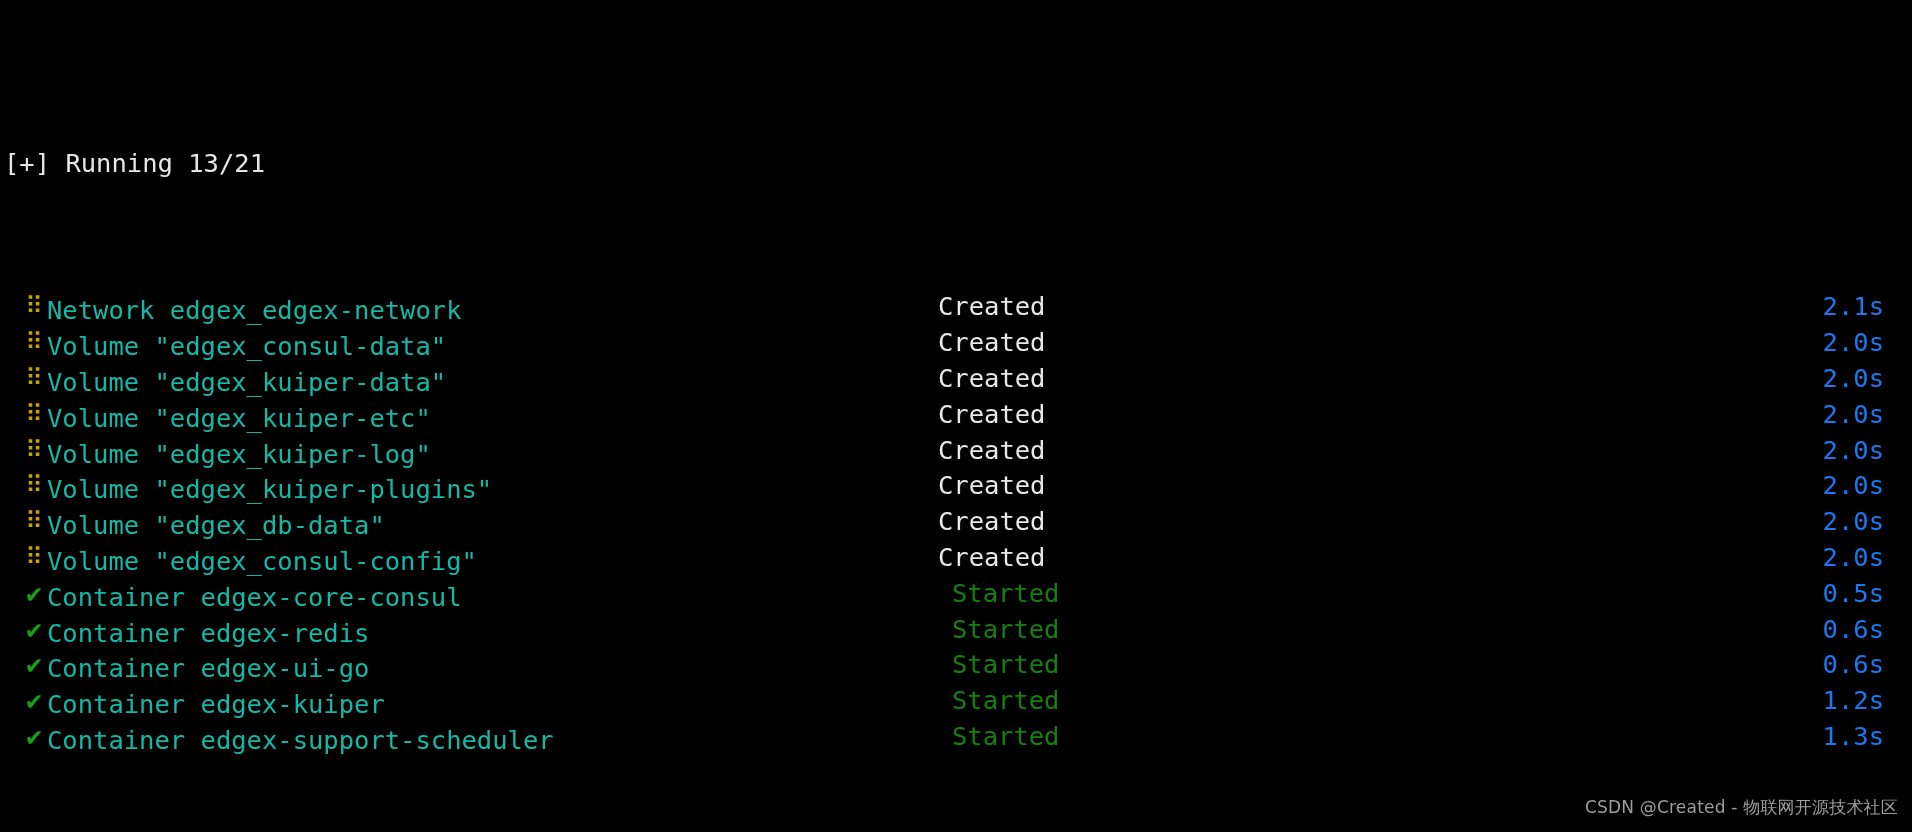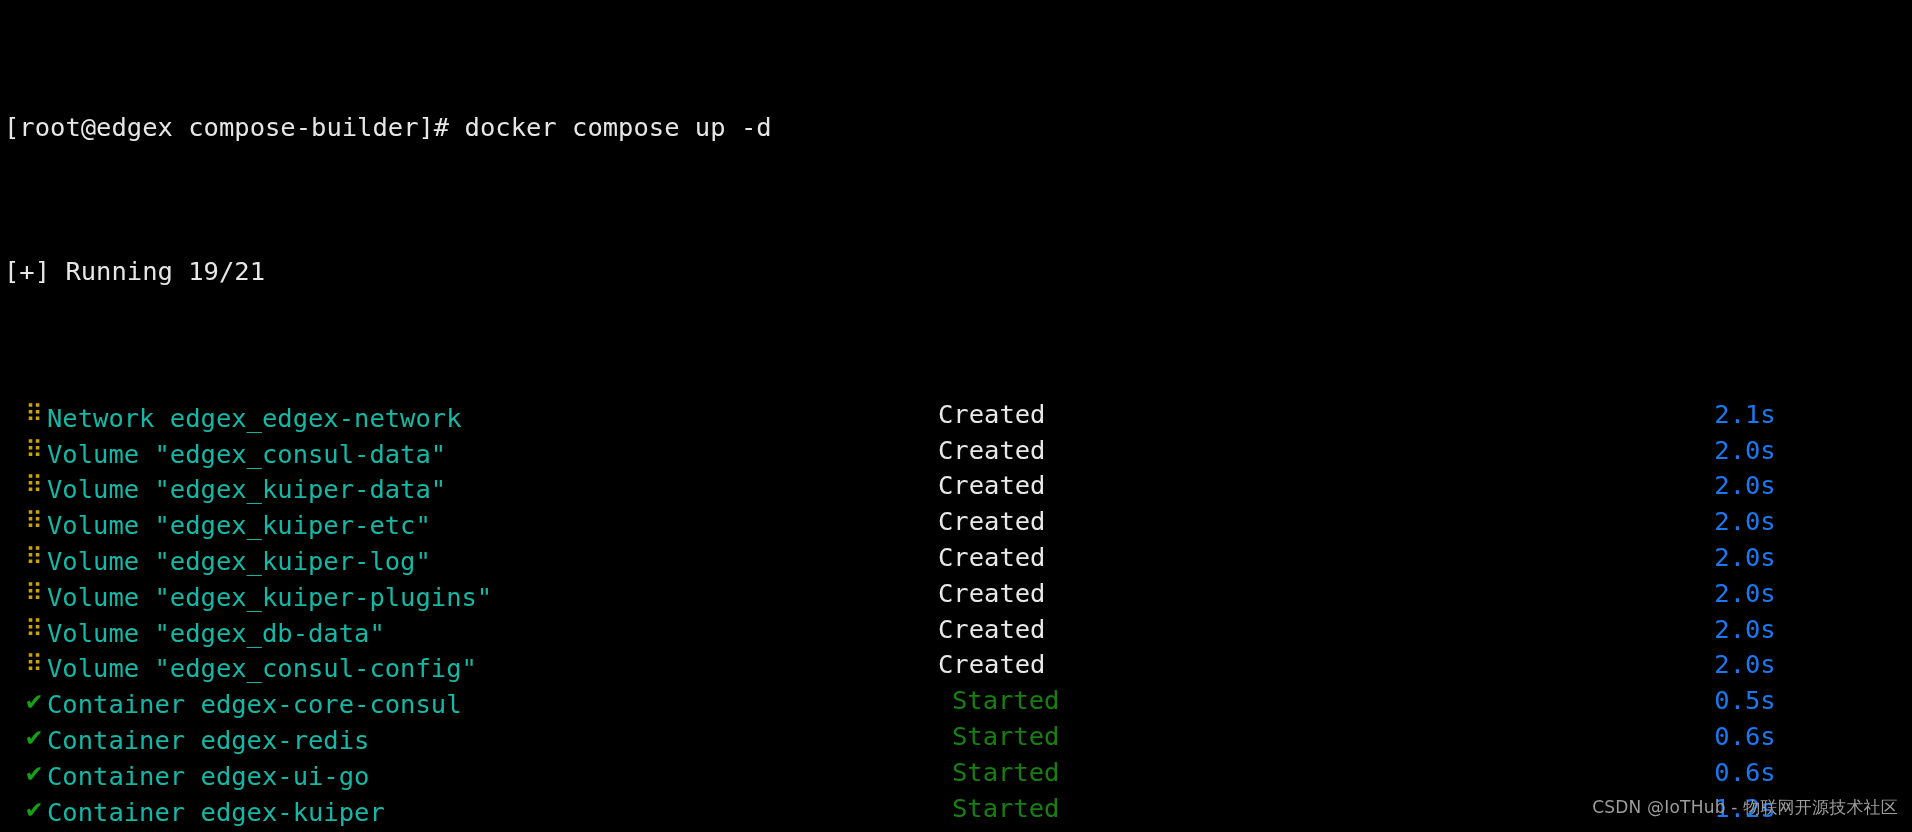--- a/index.html
+++ b/index.html
@@ -74,45 +74,44 @@
     position: absolute;
     left: 938px;
     top: 0;
     line-height: 35.8px;
   }
   .res-status.created { color: #e8e8e8; text-align: center; }
   .res-status.started { color: #15800f; margin-left: 14px; }
 
   .res-time {
     position: absolute;
-    left: 1693px;
+    left: 1780px;
     top: 0;
     width: 104px;
-    text-align: center;
+    text-align: right;
     color: #1a78f0;
     line-height: 35.8px;
   }
 
   #watermark {
     position: absolute;
     right: 14px;
     bottom: 6px;
     font-family: "DejaVu Sans", "Liberation Sans", sans-serif;
     font-size: 17px;
     color: #9d9d9d;
     white-space: pre;
     letter-spacing: 0.2px;
   }
 </style>
 </head>
 <body>
 
 <div id="terminal">
 
-  <div class="line prompt-line">[root@edgex compose-builder]# docker compose up -d</div>
 
-  <div class="line running-line">[+] Running 19/21</div>
+  <div class="line running-line">[+] Running 13/21</div>
 
   <div id="rows"><div class="res-row"><span class="marker dots">⠿</span><span class="res-name">Network edgex_edgex-network</span><span class="res-status created">Created</span><span class="res-time">2.1s</span></div><div class="res-row"><span class="marker dots">⠿</span><span class="res-name">Volume "edgex_consul-data"</span><span class="res-status created">Created</span><span class="res-time">2.0s</span></div><div class="res-row"><span class="marker dots">⠿</span><span class="res-name">Volume "edgex_kuiper-data"</span><span class="res-status created">Created</span><span class="res-time">2.0s</span></div><div class="res-row"><span class="marker dots">⠿</span><span class="res-name">Volume "edgex_kuiper-etc"</span><span class="res-status created">Created</span><span class="res-time">2.0s</span></div><div class="res-row"><span class="marker dots">⠿</span><span class="res-name">Volume "edgex_kuiper-log"</span><span class="res-status created">Created</span><span class="res-time">2.0s</span></div><div class="res-row"><span class="marker dots">⠿</span><span class="res-name">Volume "edgex_kuiper-plugins"</span><span class="res-status created">Created</span><span class="res-time">2.0s</span></div><div class="res-row"><span class="marker dots">⠿</span><span class="res-name">Volume "edgex_db-data"</span><span class="res-status created">Created</span><span class="res-time">2.0s</span></div><div class="res-row"><span class="marker dots">⠿</span><span class="res-name">Volume "edgex_consul-config"</span><span class="res-status created">Created</span><span class="res-time">2.0s</span></div><div class="res-row"><span class="marker check">✔</span><span class="res-name">Container edgex-core-consul</span><span class="res-status started">Started</span><span class="res-time">0.5s</span></div><div class="res-row"><span class="marker check">✔</span><span class="res-name">Container edgex-redis</span><span class="res-status started">Started</span><span class="res-time">0.6s</span></div><div class="res-row"><span class="marker check">✔</span><span class="res-name">Container edgex-ui-go</span><span class="res-status started">Started</span><span class="res-time">0.6s</span></div><div class="res-row"><span class="marker check">✔</span><span class="res-name">Container edgex-kuiper</span><span class="res-status started">Started</span><span class="res-time">1.2s</span></div><div class="res-row"><span class="marker check">✔</span><span class="res-name">Container edgex-support-scheduler</span><span class="res-status started">Started</span><span class="res-time">1.3s</span></div></div>
 
-  <div id="watermark">CSDN @IoTHub - 物联网开源技术社区</div>
+  <div id="watermark">CSDN @Created - 物联网开源技术社区</div>
 
 </div>
 
 </body></html>

